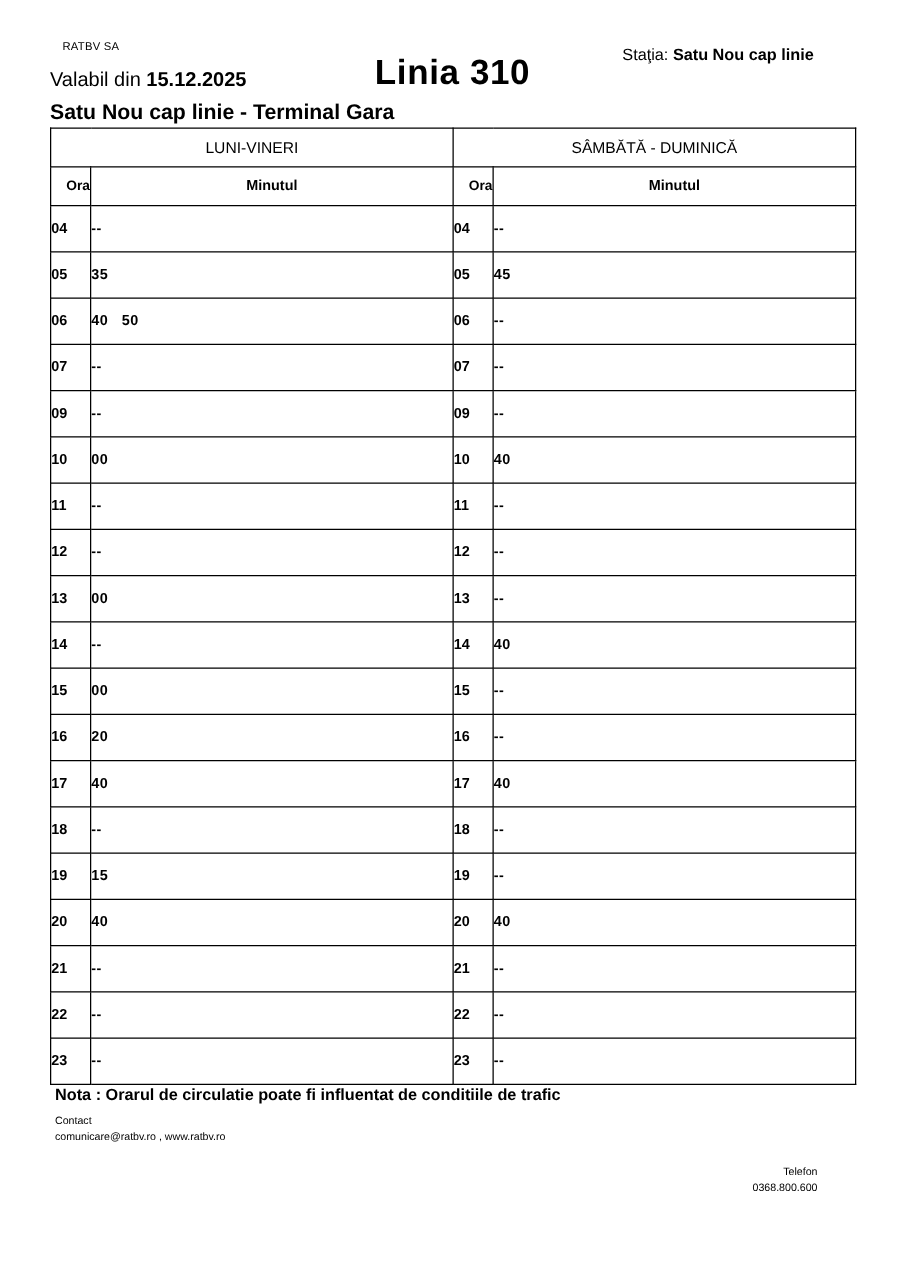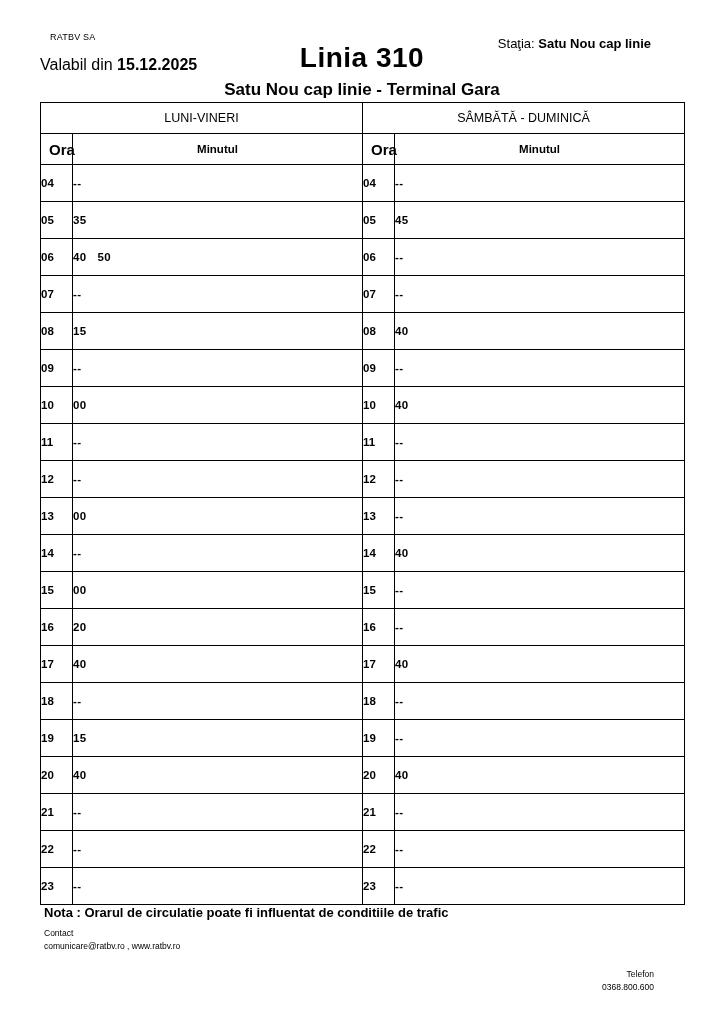--- a/index.html
+++ b/index.html
@@ -68,21 +68,21 @@
     text-align: center;
     font-size: 28px;
     font-weight: bold;
     letter-spacing: 0.5px;
   }
   .route {
     position: absolute;
     left: 0;
     right: 0;
     top: 80px;
-    text-align: center;
+    text-align: left;
     font-size: 17px;
     font-weight: bold;
   }
 
   
   table.sched {
     width: 644px;
     border-collapse: collapse;
     table-layout: fixed;
     margin-top: 2px;
@@ -98,23 +98,23 @@
     font-weight: normal;
     height: 30px;
   }
   .colhead {
     text-align: center;
     font-size: 11.5px;
     font-weight: bold;
     height: 30px;
   }
   .colhead.ora {
-    font-size: 15px;
+    font-size: 11px;
     padding-left: 8px;
-    text-align: center;
+    text-align: right;
   }
   td.hourcell {
     font-size: 11.5px;
     font-weight: bold;
     height: 36px;
     padding-left: 8px;
   }
   td.mincell {
     font-size: 11.5px;
     font-weight: bold;
@@ -213,26 +213,20 @@
           <td class="hourcell">06</td>
           <td class="mincell">--</td>
         </tr>
         <tr>
           <td class="hourcell">07</td>
           <td class="mincell">--</td>
           <td class="hourcell">07</td>
           <td class="mincell">--</td>
         </tr>
         <tr>
-          <td class="hourcell">08</td>
-          <td class="mincell">15</td>
-          <td class="hourcell">08</td>
-          <td class="mincell">40</td>
-        </tr>
-        <tr>
           <td class="hourcell">09</td>
           <td class="mincell">--</td>
           <td class="hourcell">09</td>
           <td class="mincell">--</td>
         </tr>
         <tr>
           <td class="hourcell">10</td>
           <td class="mincell">00</td>
           <td class="hourcell">10</td>
           <td class="mincell">40</td>

